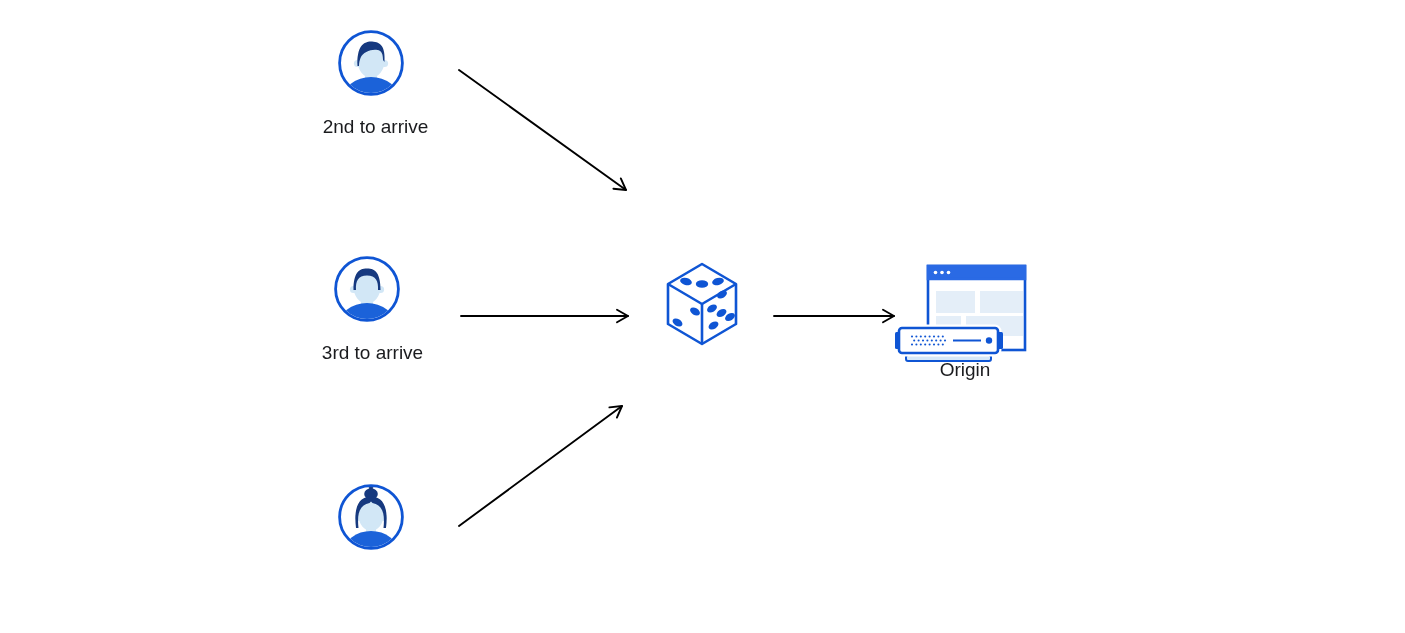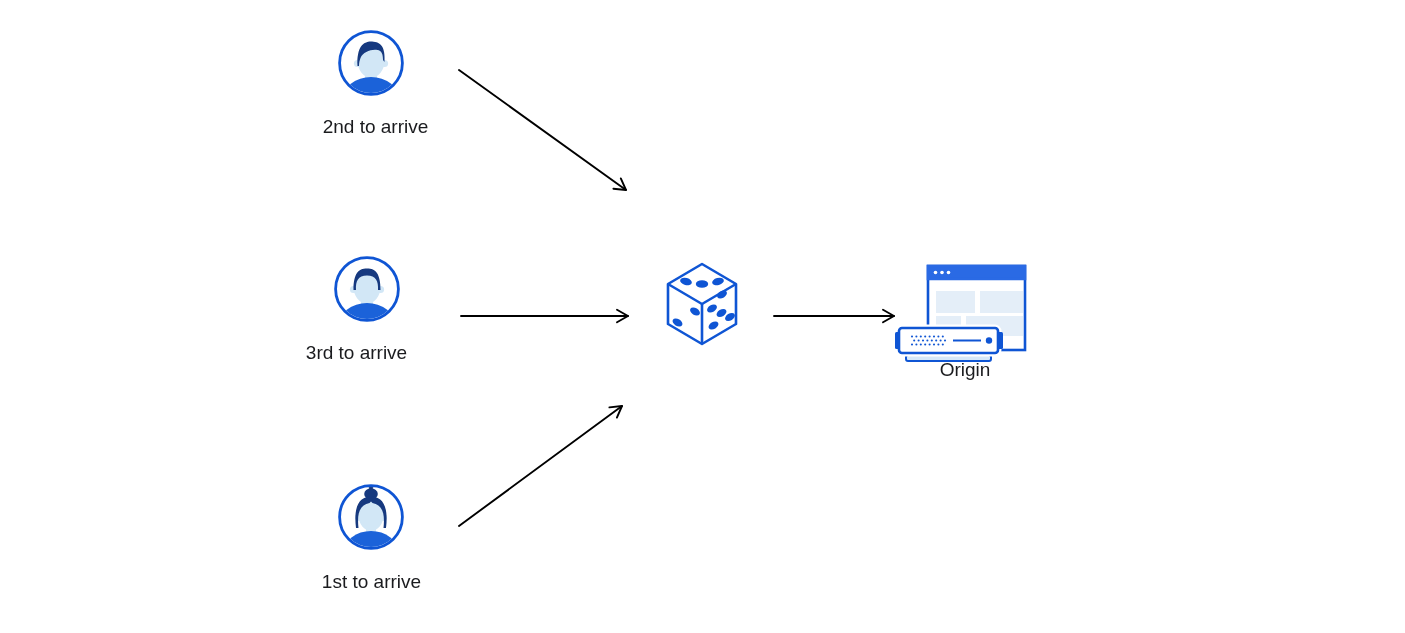--- a/index.html
+++ b/index.html
@@ -70,21 +70,21 @@
     <g clip-path="url(#clipB)">
       <circle cx="19.5" cy="33.5" r="3.6" fill="var(--face-blue)"></circle>
       <circle cx="46.5" cy="33.5" r="3.6" fill="var(--face-blue)"></circle>
       <rect x="27" y="38" width="12" height="14" fill="var(--face-blue)"></rect>
       <ellipse cx="33" cy="31" rx="13.5" ry="16.5" fill="var(--face-blue)"></ellipse>
       <ellipse cx="33" cy="69" rx="28" ry="22" fill="var(--shirt-blue)"></ellipse>
       <path d="M19.5,34 C19.5,18 24,12.5 33,12.5 C42,12.5 46.5,18 46.5,34
                L44,34 C44.5,25 42,19.5 33,19.5 C24,19.5 21.5,25 22,34 Z" fill="var(--hair-navy)"></path>
     </g>
   </svg>
-  <div class="node-label" style="left:269px;top:341px;width:175px">3rd to arrive</div>
+  <div class="node-label" style="left:285px;top:341px;width:175px">3rd to arrive</div>
 
   <svg class="abs" style="left:338px;top:484px" width="66" height="66" viewBox="0 0 66 66">
     <defs>
         <clipPath id="clipC">
           <circle cx="33" cy="33" r="30"></circle>
         </clipPath>
       </defs>
     <circle cx="33" cy="33" r="31.4" fill="#fff" stroke="var(--stroke-blue)" stroke-width="2.8"></circle>
     <g clip-path="url(#clipC)">
       <circle cx="20.5" cy="33.5" r="3.4" fill="var(--face-blue)"></circle>
@@ -92,21 +92,20 @@
       <rect x="28" y="38" width="10" height="15" fill="var(--face-blue)"></rect>
       <ellipse cx="33" cy="31" rx="12.5" ry="16" fill="var(--face-blue)"></ellipse>
       <ellipse cx="33" cy="68" rx="27" ry="21" fill="var(--shirt-blue)"></ellipse>
       <circle cx="33" cy="3.5" r="2.2" fill="var(--hair-navy)"></circle>
       <ellipse cx="33" cy="10" rx="6.8" ry="5.8" fill="var(--hair-navy)"></ellipse>
       <path d="M18,44 C15,20 23,12.5 33,12.5 C43,12.5 51,20 48,44
                L45.5,44 C47,30 45,21.5 34.5,19 L33,17.5 L31.5,19
                C21,21.5 19,30 20.5,44 Z" fill="var(--hair-navy)"></path>
     </g>
   </svg>
-  <div class="node-label" style="left:284px;top:570px;width:175px">1st to arrive</div>
 
   <svg class="abs" style="left:663px;top:260px" width="78" height="88" viewBox="0 0 78 88">
     <g stroke="var(--stroke-blue)" stroke-width="2.6" fill="#fff" stroke-linejoin="round">
       <polygon points="39,4 73,24 73,64 39,84 5,64 5,24"></polygon>
       <polyline points="5,24 39,44 73,24" fill="none"></polyline>
       <line x1="39" y1="44" x2="39" y2="84" fill="none"></line>
     </g>
     <g fill="var(--stroke-blue)">
       <ellipse cx="23" cy="21.5" rx="6" ry="3.6" transform="rotate(15 23 21.5)"></ellipse>
       <ellipse cx="39" cy="24" rx="6.2" ry="3.8"></ellipse>

